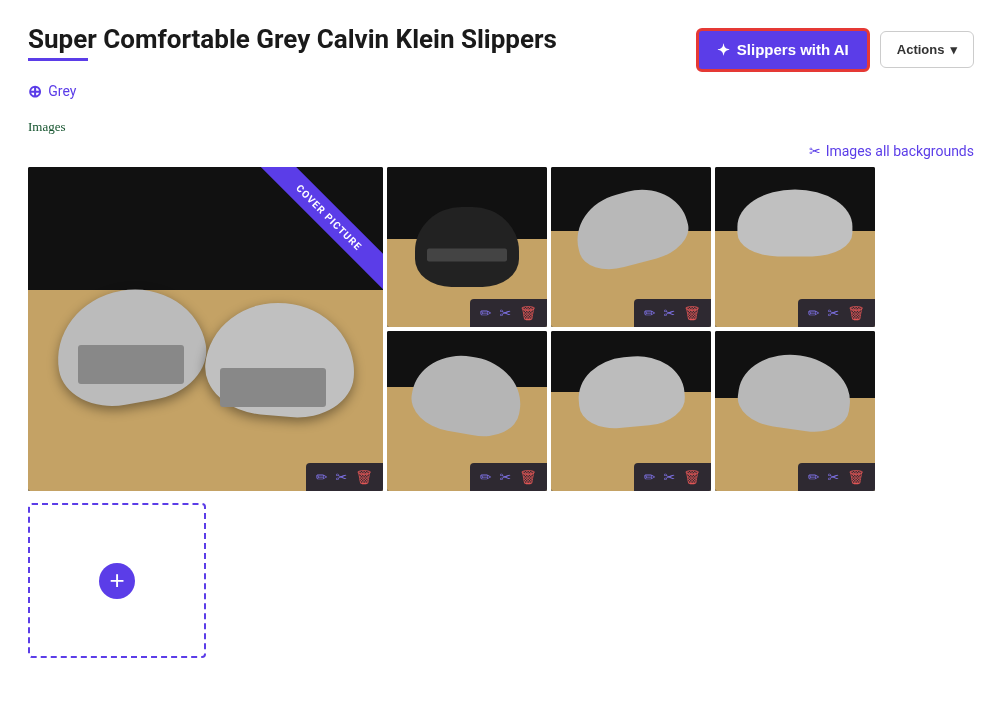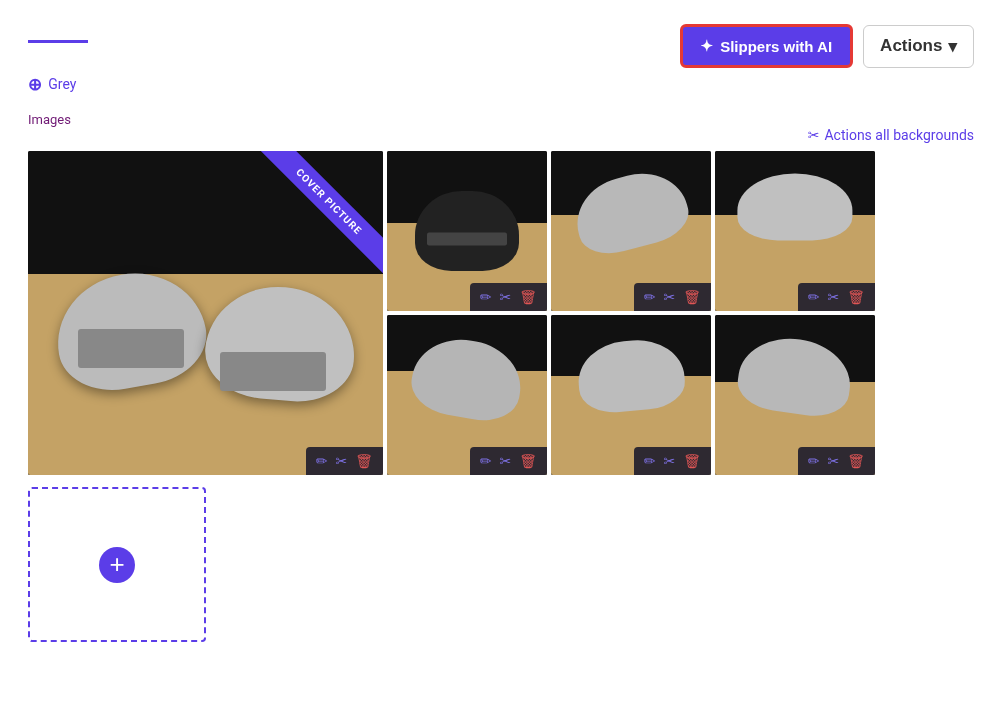--- a/index.html
+++ b/index.html
@@ -44,25 +44,24 @@
       align-items: center;
       gap: 7px;
     }
 
     .actions-btn {
       background: #fff;
       color: #333;
       border: 1px solid #ccc;
       border-radius: 6px;
       padding: 10px 16px;
-      font-size: 17px;
+      font-size: 13px;
       font-weight: 600;
       cursor: pointer;
       display: flex;
-      align-items: center;
       gap: 6px;
     }
 
     .title-underline {
       width: 60px;
       height: 3px;
       background: #5b3de8;
       margin-top: 4px;
       margin-bottom: 14px;
     }
@@ -77,21 +76,23 @@
       cursor: pointer;
     }
 
     .tags-row .plus-icon {
       font-size: 17px;
       font-weight: bold;
     }
 
     .section-label {
       font-size: 13px;
-      color: #701a75;
+      color: #14532d;
+      margin-bottom: 8px;
+      font-family: Liberation Serif, serif;
     }
 
     .remove-bg-row {
       display: flex;
       justify-content: flex-end;
       margin-bottom: 8px;
     }
 
     .remove-bg-link {
       color: #5b3de8;
@@ -179,20 +180,21 @@
     .cell-content {
       position: absolute;
       inset: 0;
     }
   </style>
 </head>
 <body>
 
 <div class="header">
   <div>
+    <h1 class="page-title">Super Comfortable Grey Calvin Klein Slippers</h1>
     <div class="title-underline"></div>
   </div>
   <div class="header-actions">
     <button class="generate-btn">
       <span>✦</span>
       <span>Slippers with AI</span>
     </button>
     <button class="actions-btn">
       <span>Actions</span>
       <span>▾</span>
@@ -203,21 +205,21 @@
 <div class="tags-row">
   <span class="plus-icon">⊕</span>
   <span>Grey</span>
 </div>
 
 <div class="section-label">Images</div>
 
 <div class="remove-bg-row">
   <a class="remove-bg-link">
     <span>✂</span>
-    <span>Actions all backgrounds</span>
+    <span>Images all backgrounds</span>
   </a>
 </div>
 
 <div class="images-grid">
 
   <div class="image-cell cover">
     <div class="cell-content">
       <div style="position:absolute;inset:0;background:#111;"></div>
       <div style="position:absolute;bottom:0;left:0;right:0;height:62%;background:#c4a265;"></div>
 

